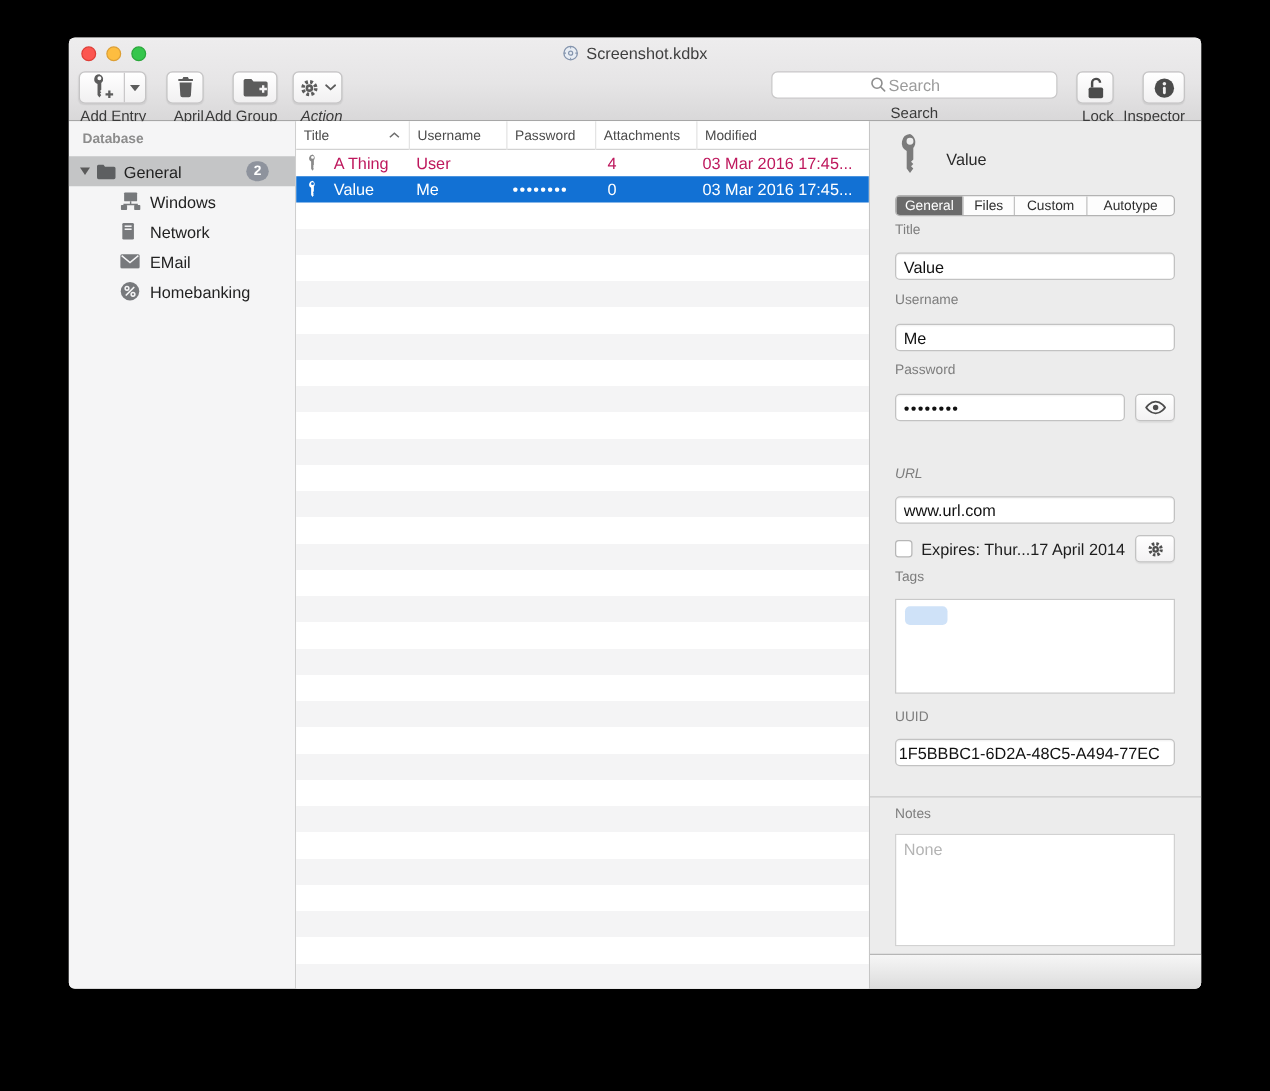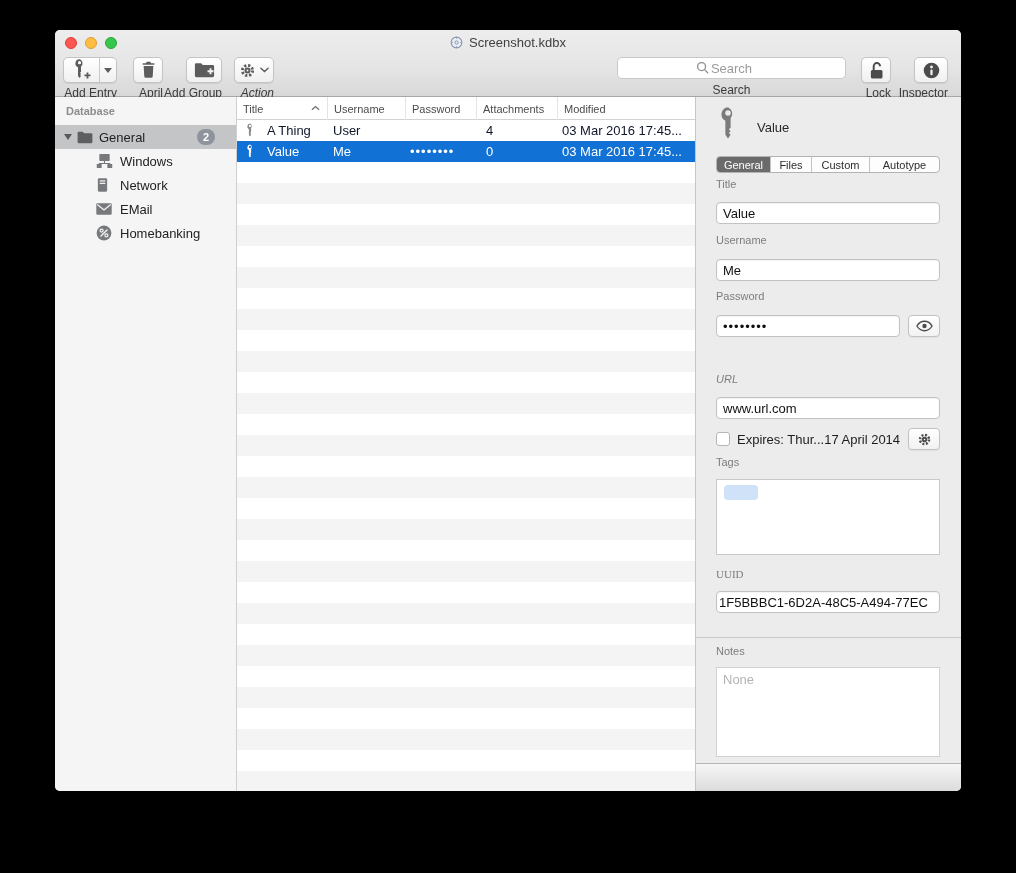--- a/index.html
+++ b/index.html
@@ -71,21 +71,21 @@
   .etable { width:459px; height:100%; background:#fff; border-right:1px solid #c6c6c6;
             flex:none; position:relative; }
   .thead { position:absolute; left:0; top:0; right:0; height:23px; background:#fff;
            border-bottom:1px solid #d2d2d2; }
   .th { position:absolute; top:0; height:23px; display:flex; align-items:center;
         padding-left:6px; font-size:11px; color:#4b4b4b; border-left:1px solid #e4e4e4; }
   .th:first-child { border-left:none; }
   .sort-caret { position:absolute; right:7px; top:8px; }
   .stripes { position:absolute; left:0; top:65px; right:0; bottom:0;
              background:repeating-linear-gradient(180deg,#ffffff 0 21px,#f4f4f5 21px 42px); }
-  .trow { position:absolute; left:0; right:0; height:21px; font-size:13px; color:#0f172a; }
+  .trow { position:absolute; left:0; right:0; height:21px; font-size:13px; color:#be185d; }
   .trow.selected { background:#1271d4; color:#fff; }
   .trow .cell { position:absolute; top:0; height:21px; display:flex; align-items:center; white-space:nowrap; }
   .row-key { position:absolute; left:8px; top:3px; color:#8a8a8a; display:flex; }
   .trow.selected .row-key { color:#fff; }
   .c-title{left:30px;} .c-user{left:96px;} .c-pass{left:173px; letter-spacing:1px;}
   .c-att{left:249px;} .c-mod{left:325px;}
 
   
   .inspector { width:265px; height:100%; background:#ececec; position:relative; flex:none; }
   .insp-key { position:absolute; left:20px; top:8px; color:#7b7b7b; }
@@ -390,21 +390,21 @@
             <circle cx="9" cy="9" r="2.1" fill="none" stroke="currentColor" stroke-width="2.2"></circle>
           </svg>
         </button>
       </div>
 
       <span class="ilabel" style="top:359px;">Tags</span>
       <div class="tags-box">
         <span class="tag-token"></span>
       </div>
 
-      <span class="ilabel" style="top:471px;font-family:Liberation Serif, serif;">UUID</span>
+      <span class="ilabel" style="top:471px;">UUID</span>
       <input class="ifield uuid-field" style="top: 494px;" value="1F5BBBC1-6D2A-48C5-A494-77EC">
 
       <div class="divider"></div>
 
       <span class="ilabel" style="top:548px;">Notes</span>
       <textarea class="notes-box" placeholder="None" style=""></textarea>
 
       <div class="insp-footer"></div>
     </div>
   </div>

